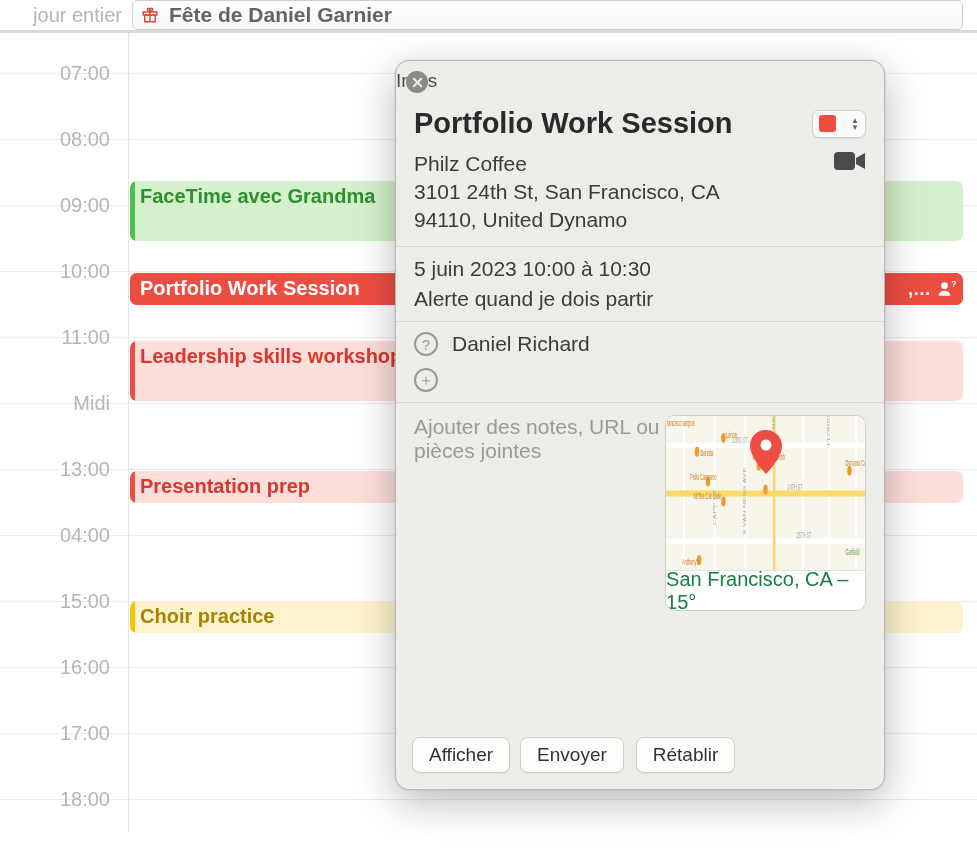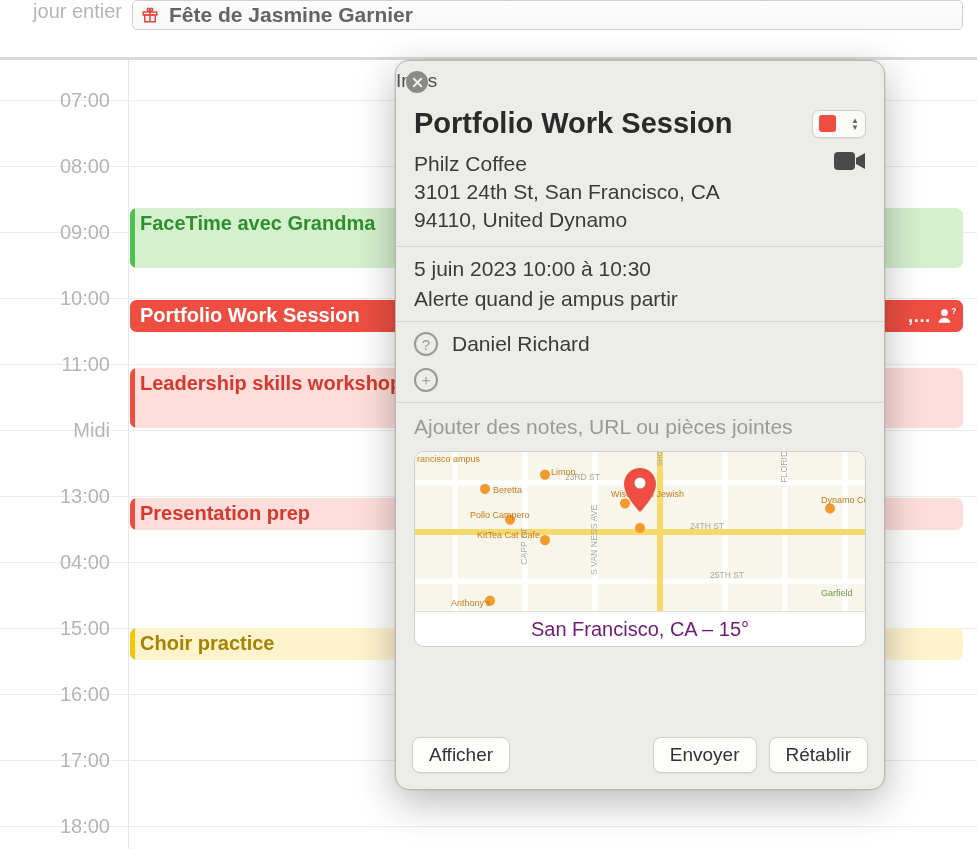--- a/index.html
+++ b/index.html
@@ -9,22 +9,22 @@
     width: 977px;
     height: 849px;
     overflow: hidden;
     position: relative;
     color: #333;
   }
 
   
   .allday-row {
     display: flex;
-    align-items: flex-start;
-    height: 60px;
+    align-items: center;
+    height: 33px;
     border-bottom: 3px solid #d9d9d9;
     padding-left: 16px;
     background: #fff;
   }
   .allday-label {
     color: #b5b5b5;
     font-size: 20px;
     width: 106px;
     text-align: right;
   }
@@ -234,21 +234,21 @@
     border: 2px solid #9a9a96;
     border-radius: 12px;
     display: flex; align-items: center; justify-content: center;
     font-size: 15px; color: #9a9a96;
     flex-shrink: 0;
   }
 
   .notes-section {
     flex: 1;
     display: flex;
-    flex-direction: column;
+    flex-direction: row;
   }
   .notes-placeholder {
     color: #9a9a96;
     font-size: 21px;
     margin-bottom: 12px;
   }
   .map-card {
     border: 1px solid #cfcfca;
     border-radius: 10px;
     overflow: hidden;
@@ -262,27 +262,26 @@
     position: relative;
     background: #f7f4ea;
   }
   .map-footer {
     height: 40px;
     border-top: 1px solid #e2e2dd;
     display: flex;
     align-items: center;
     justify-content: center;
     font-size: 20px;
-    color: #701a75;
+    color: #15803d;
     background: rgba(255,255,255,0.85);
   }
 
   .button-row {
     display: flex;
-    justify-content: space-between;
     padding: 12px 16px 16px 16px;
     gap: 10px;
   }
   .btn {
     background: #fdfdfc;
     border: 1px solid #cfcfca;
     border-radius: 8px;
     padding: 6px 16px;
     font-size: 19px;
     color: #333;
@@ -307,21 +306,21 @@
   <div class="allday-event">
     <span class="gift">
       <svg viewBox="0 0 24 24" width="18" height="18" fill="none" stroke="#e2493e" stroke-width="2">
         <rect x="3" y="8" width="18" height="4"></rect>
         <rect x="5" y="12" width="14" height="9"></rect>
         <line x1="12" y1="8" x2="12" y2="21"></line>
         <path d="M12 8 C9 8 7 3 10 3 C12 3 12 8 12 8 Z"></path>
         <path d="M12 8 C15 8 17 3 14 3 C12 3 12 8 12 8 Z"></path>
       </svg>
     </span>
-    <span>Fête de Jasmine Garnier</span>
+    <span>Fête de Daniel Garnier</span>
   </div>
 </div>
 
 <div class="timeline">
   <div class="gutter-line"></div>
 
   <div class="hour-slot" style="top:40px">
       <div class="hour-label">07:00</div>
     </div>
   <div class="hour-slot" style="top:106px">
@@ -424,21 +423,21 @@
         <svg viewBox="0 0 32 22" width="32" height="22" fill="#4a4a4a">
           <rect x="0" y="2" width="21" height="18" rx="4"></rect>
           <path d="M22 8 L31 3 V19 L22 14 Z"></path>
         </svg>
       </div>
     </div>
   </div>
 
   <div class="section tight">
     <div class="datetime">5 juin 2023  10:00 à 10:30</div>
-    <div class="alert-line">Alerte quand je ampus partir</div>
+    <div class="alert-line">Alerte quand je dois partir</div>
   </div>
 
   <div class="section tight">
     <div class="invitee-row">
       <div class="circle-icon">?</div>
       <span>Daniel Richard</span>
     </div>
     <div class="placeholder-row">
       <div class="circle-icon">＋</div>
     </div>

